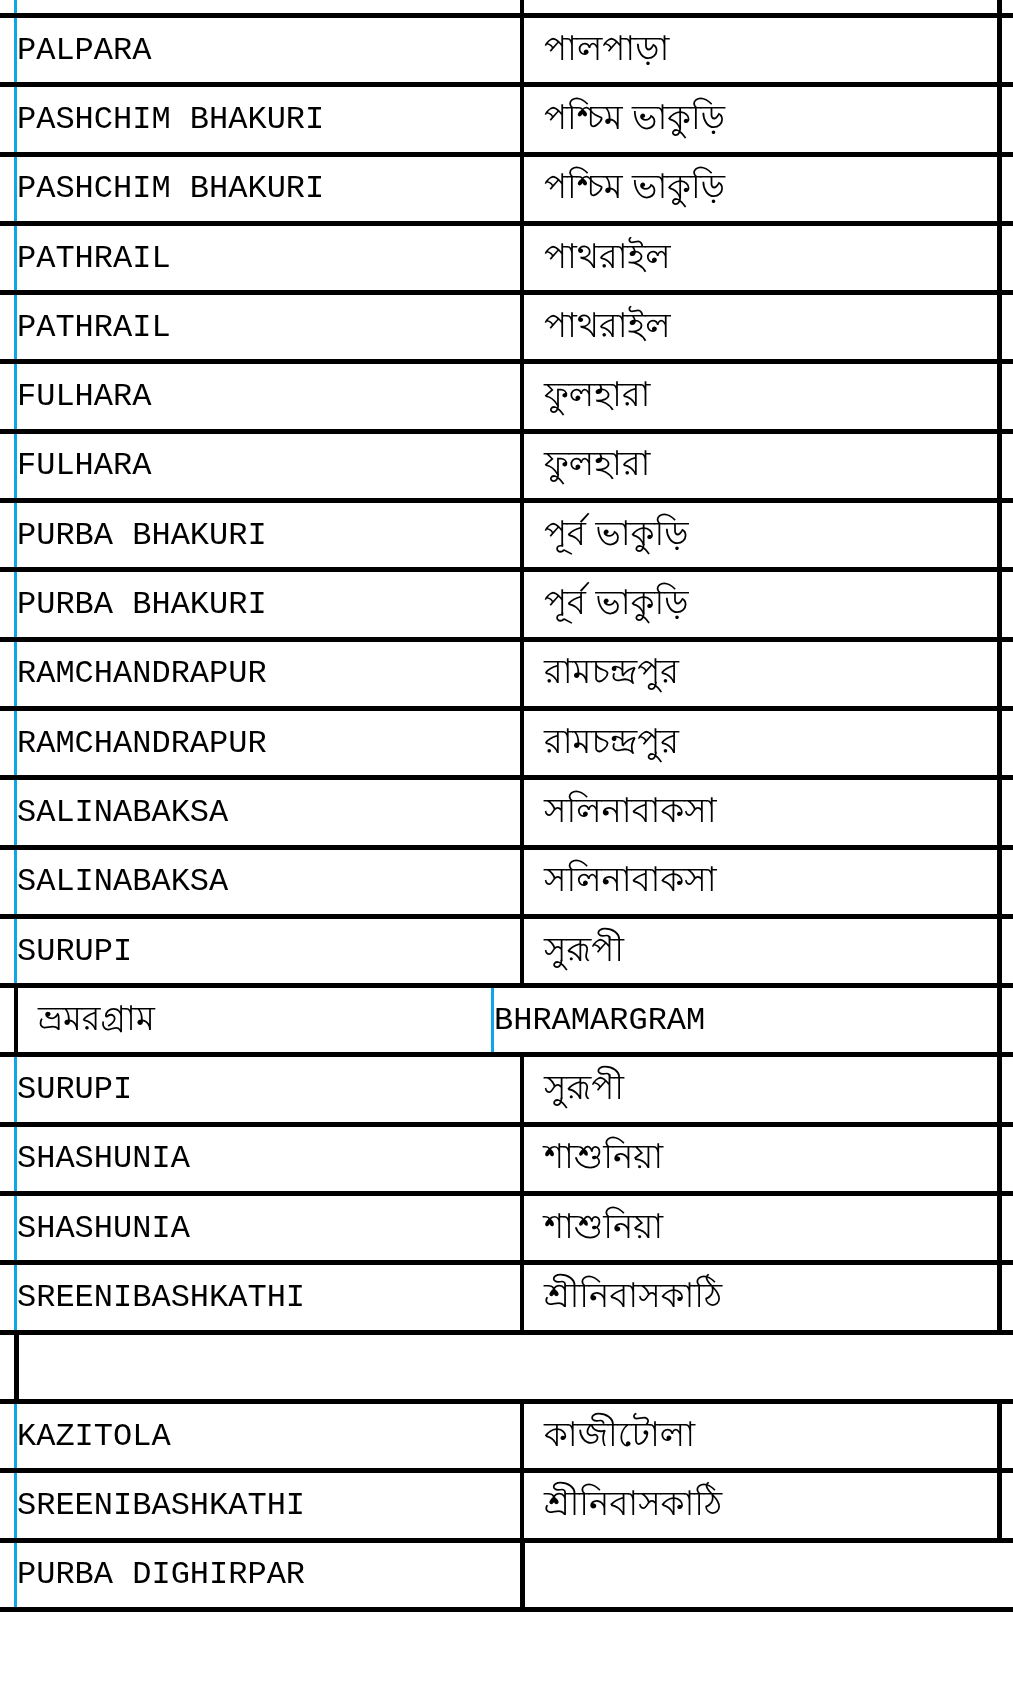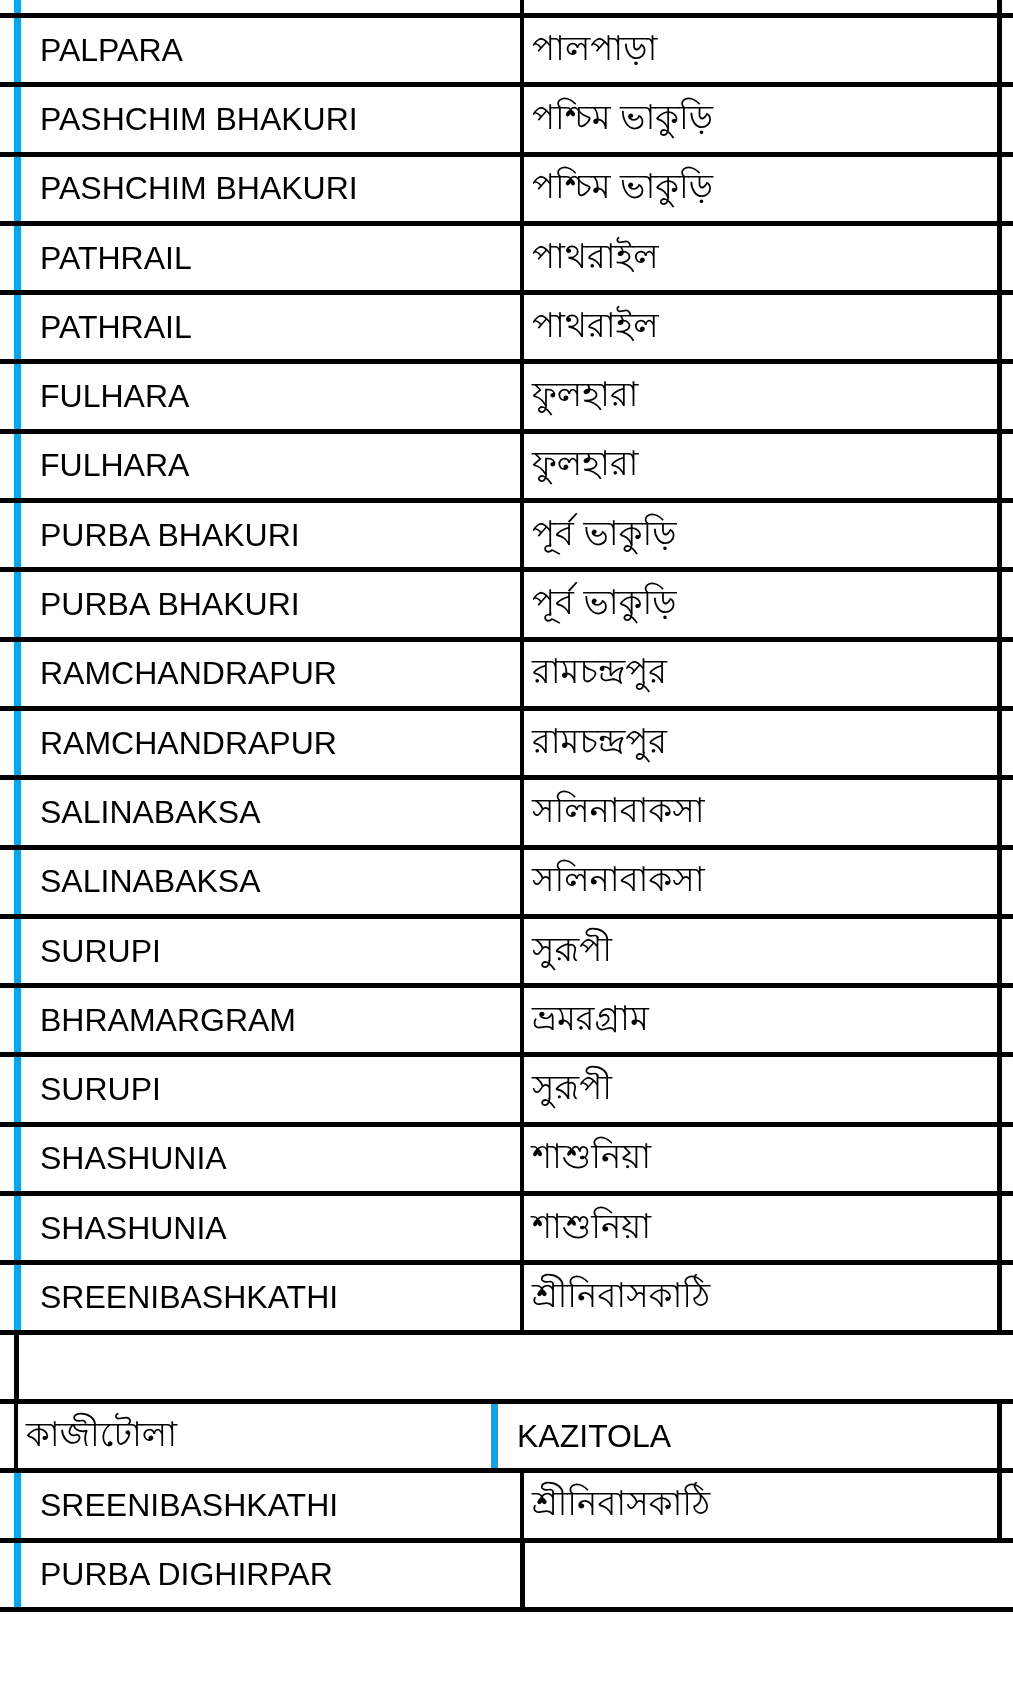--- a/index.html
+++ b/index.html
@@ -39,30 +39,31 @@
     display: flex;
     align-items: center;
     overflow: hidden;
     position: relative;
   }
   .gutter-left {
     flex: 0 0 14px;
   }
   .cell-en {
     flex: 0 0 506px;            
-    border-left: 7px solid #0ea5e9;
-    padding-left: 19px;
+    border-left: 3px solid #0ea5e9;
+    padding-left: 0;
     font-size: 32px;
     letter-spacing: 0px;
     white-space: nowrap;
+    font-family: Liberation Mono, monospace;
   }
   .cell-bn {
     flex: 0 0 477px;            
     border-left: 4px solid #000000;
-    padding-left: 8px;
+    padding-left: 20px;
     font-size: 34px;
     white-space: nowrap;
   }
   .gutter-right {
     flex: 1 1 auto;             
     border-left: 5px solid #000000;
   }
   
   .fragment {
     position: absolute;
@@ -201,22 +202,22 @@
 
   <div class="row">
     <div class="cell gutter-left"></div>
     <div class="cell cell-en">SURUPI</div>
     <div class="cell cell-bn">সুরূপী</div>
     <div class="cell gutter-right"></div>
   </div>
 
   <div class="row">
     <div class="cell gutter-left"></div>
+    <div class="cell cell-bn">ভ্রমরগ্রাম</div>
     <div class="cell cell-en">BHRAMARGRAM</div>
-    <div class="cell cell-bn">ভ্রমরগ্রাম</div>
     <div class="cell gutter-right"></div>
   </div>
 
   <div class="row">
     <div class="cell gutter-left"></div>
     <div class="cell cell-en">SURUPI</div>
     <div class="cell cell-bn">সুরূপী</div>
     <div class="cell gutter-right"></div>
   </div>
 
@@ -241,22 +242,22 @@
     <div class="cell gutter-right"></div>
   </div>
 
   <div class="row">
     <div class="cell gutter-left"></div>
     <div class="cell gutter-right"></div>
   </div>
 
   <div class="row">
     <div class="cell gutter-left"></div>
+    <div class="cell cell-en">KAZITOLA</div>
     <div class="cell cell-bn">কাজীটোলা</div>
-    <div class="cell cell-en">KAZITOLA</div>
     <div class="cell gutter-right"></div>
   </div>
 
   <div class="row">
     <div class="cell gutter-left"></div>
     <div class="cell cell-en">SREENIBASHKATHI</div>
     <div class="cell cell-bn">শ্রীনিবাসকাঠি</div>
     <div class="cell gutter-right"></div>
   </div>
 

